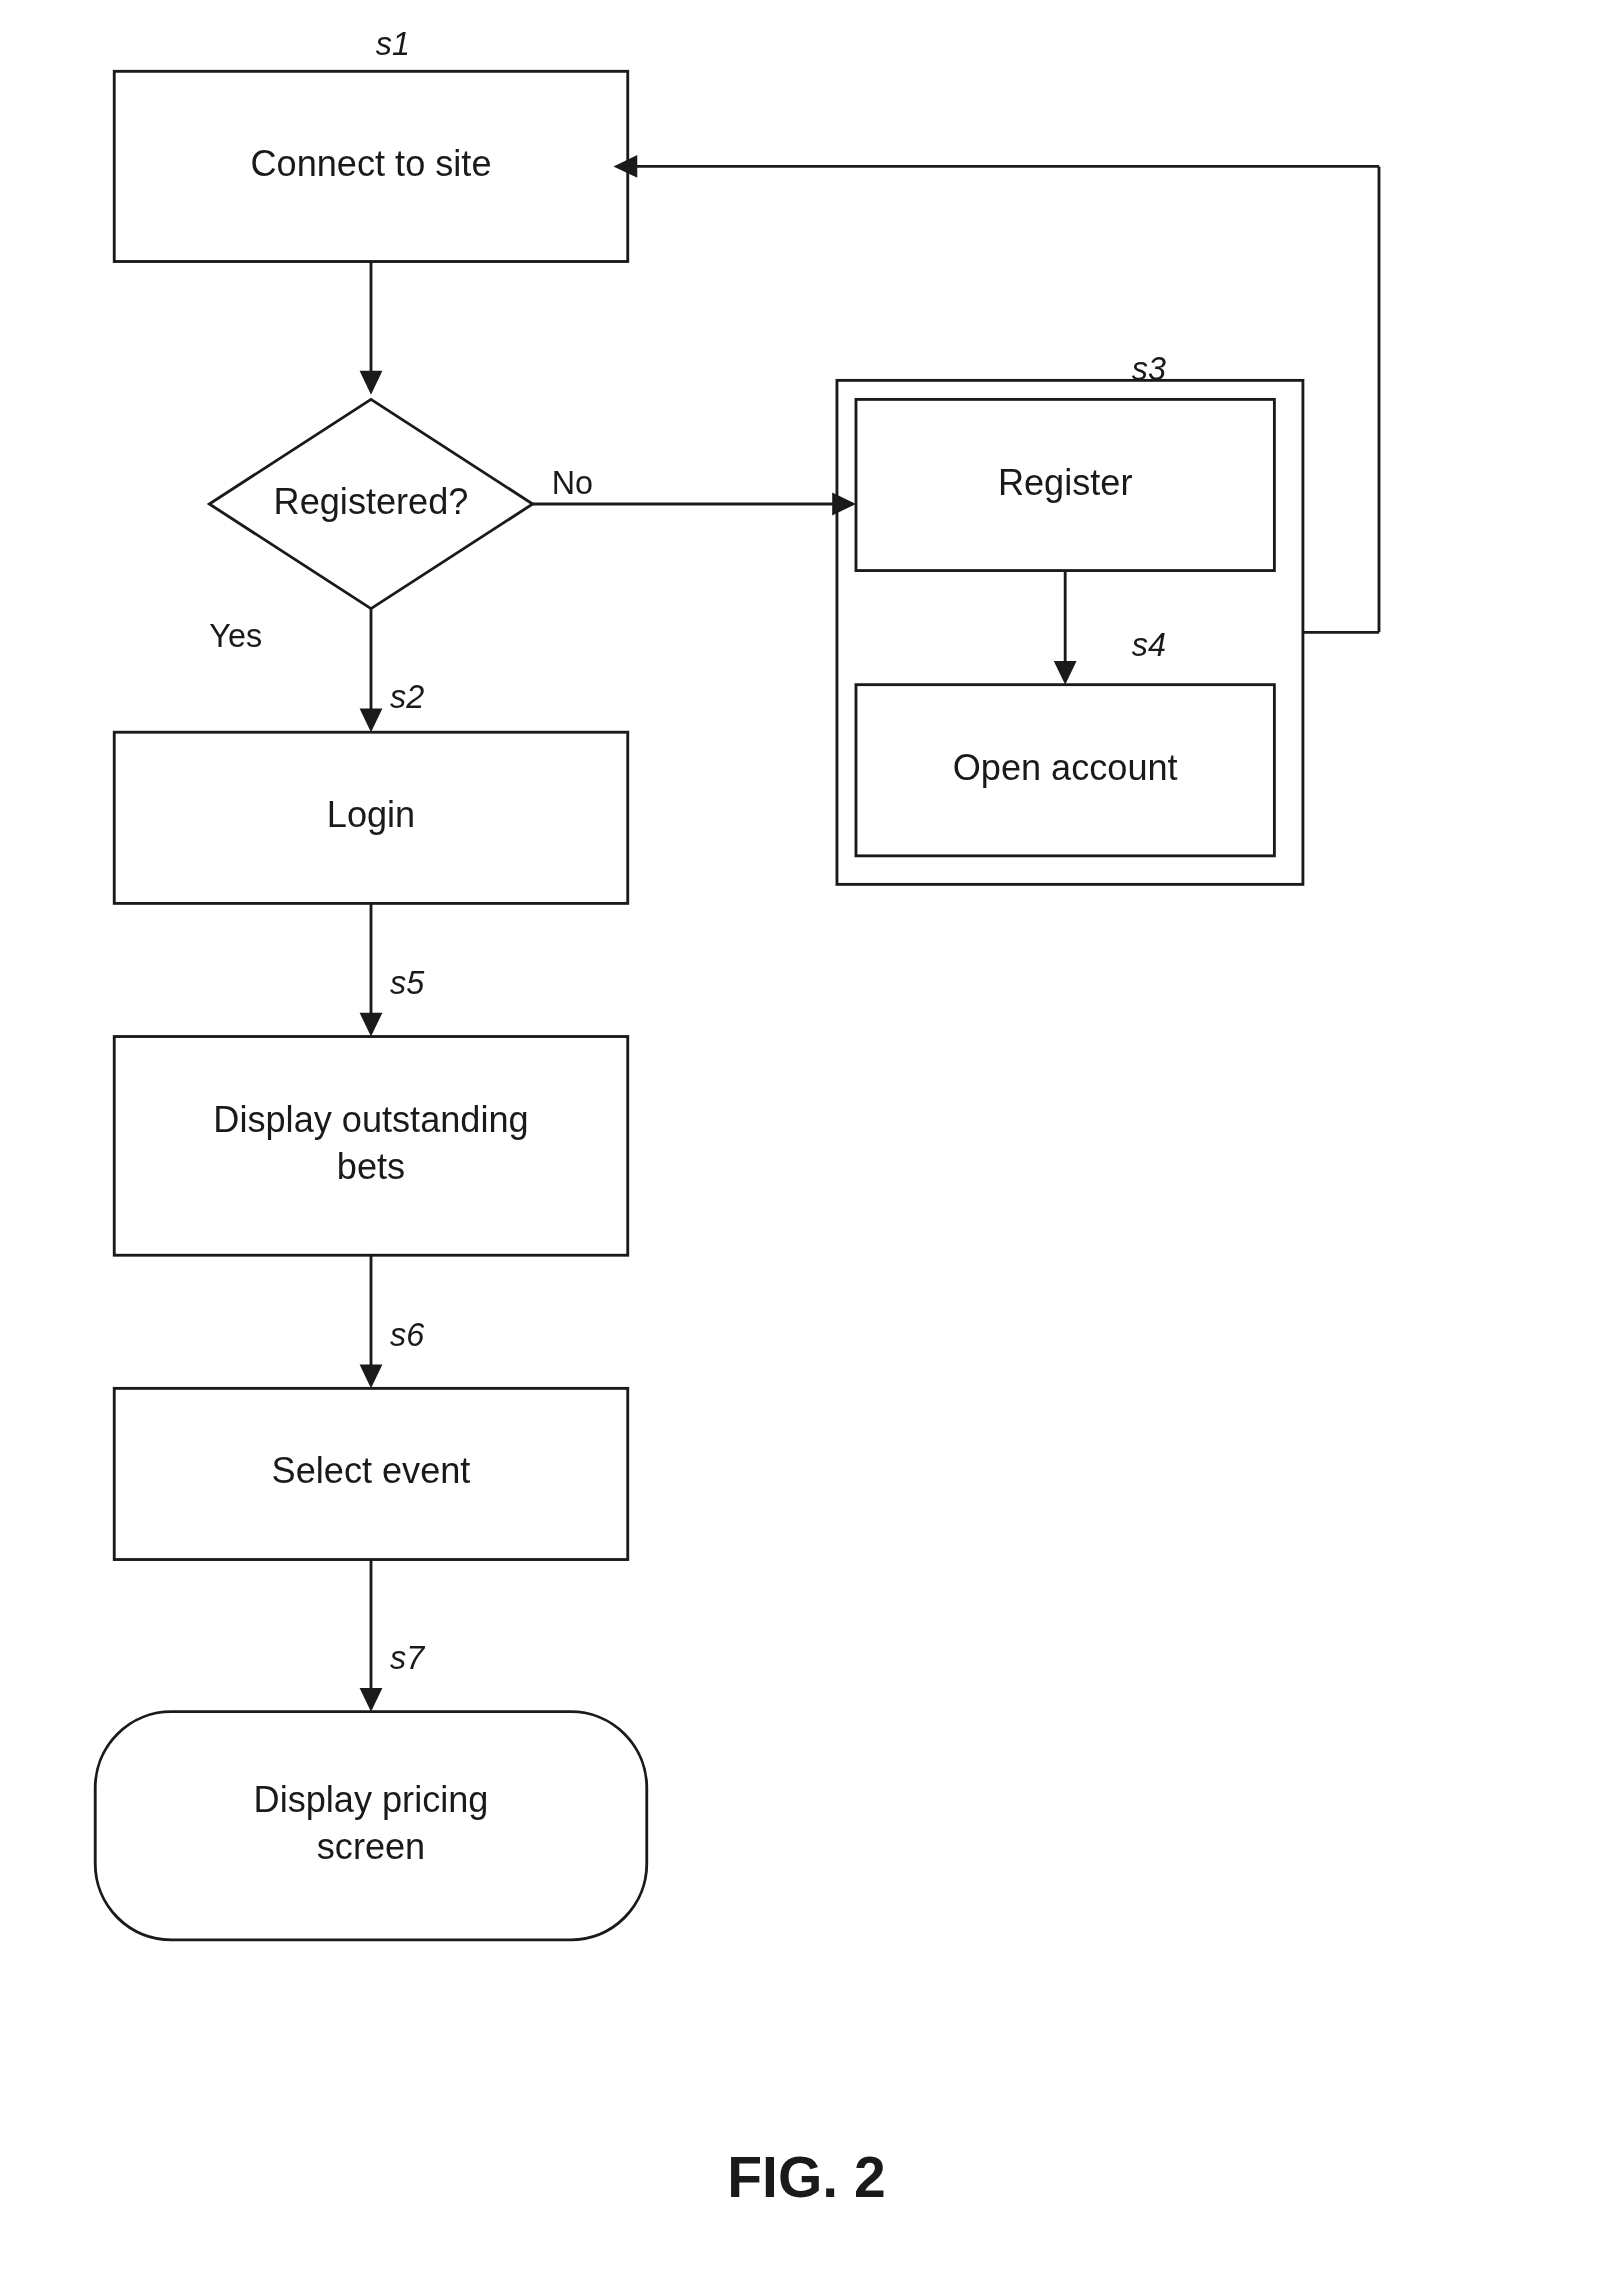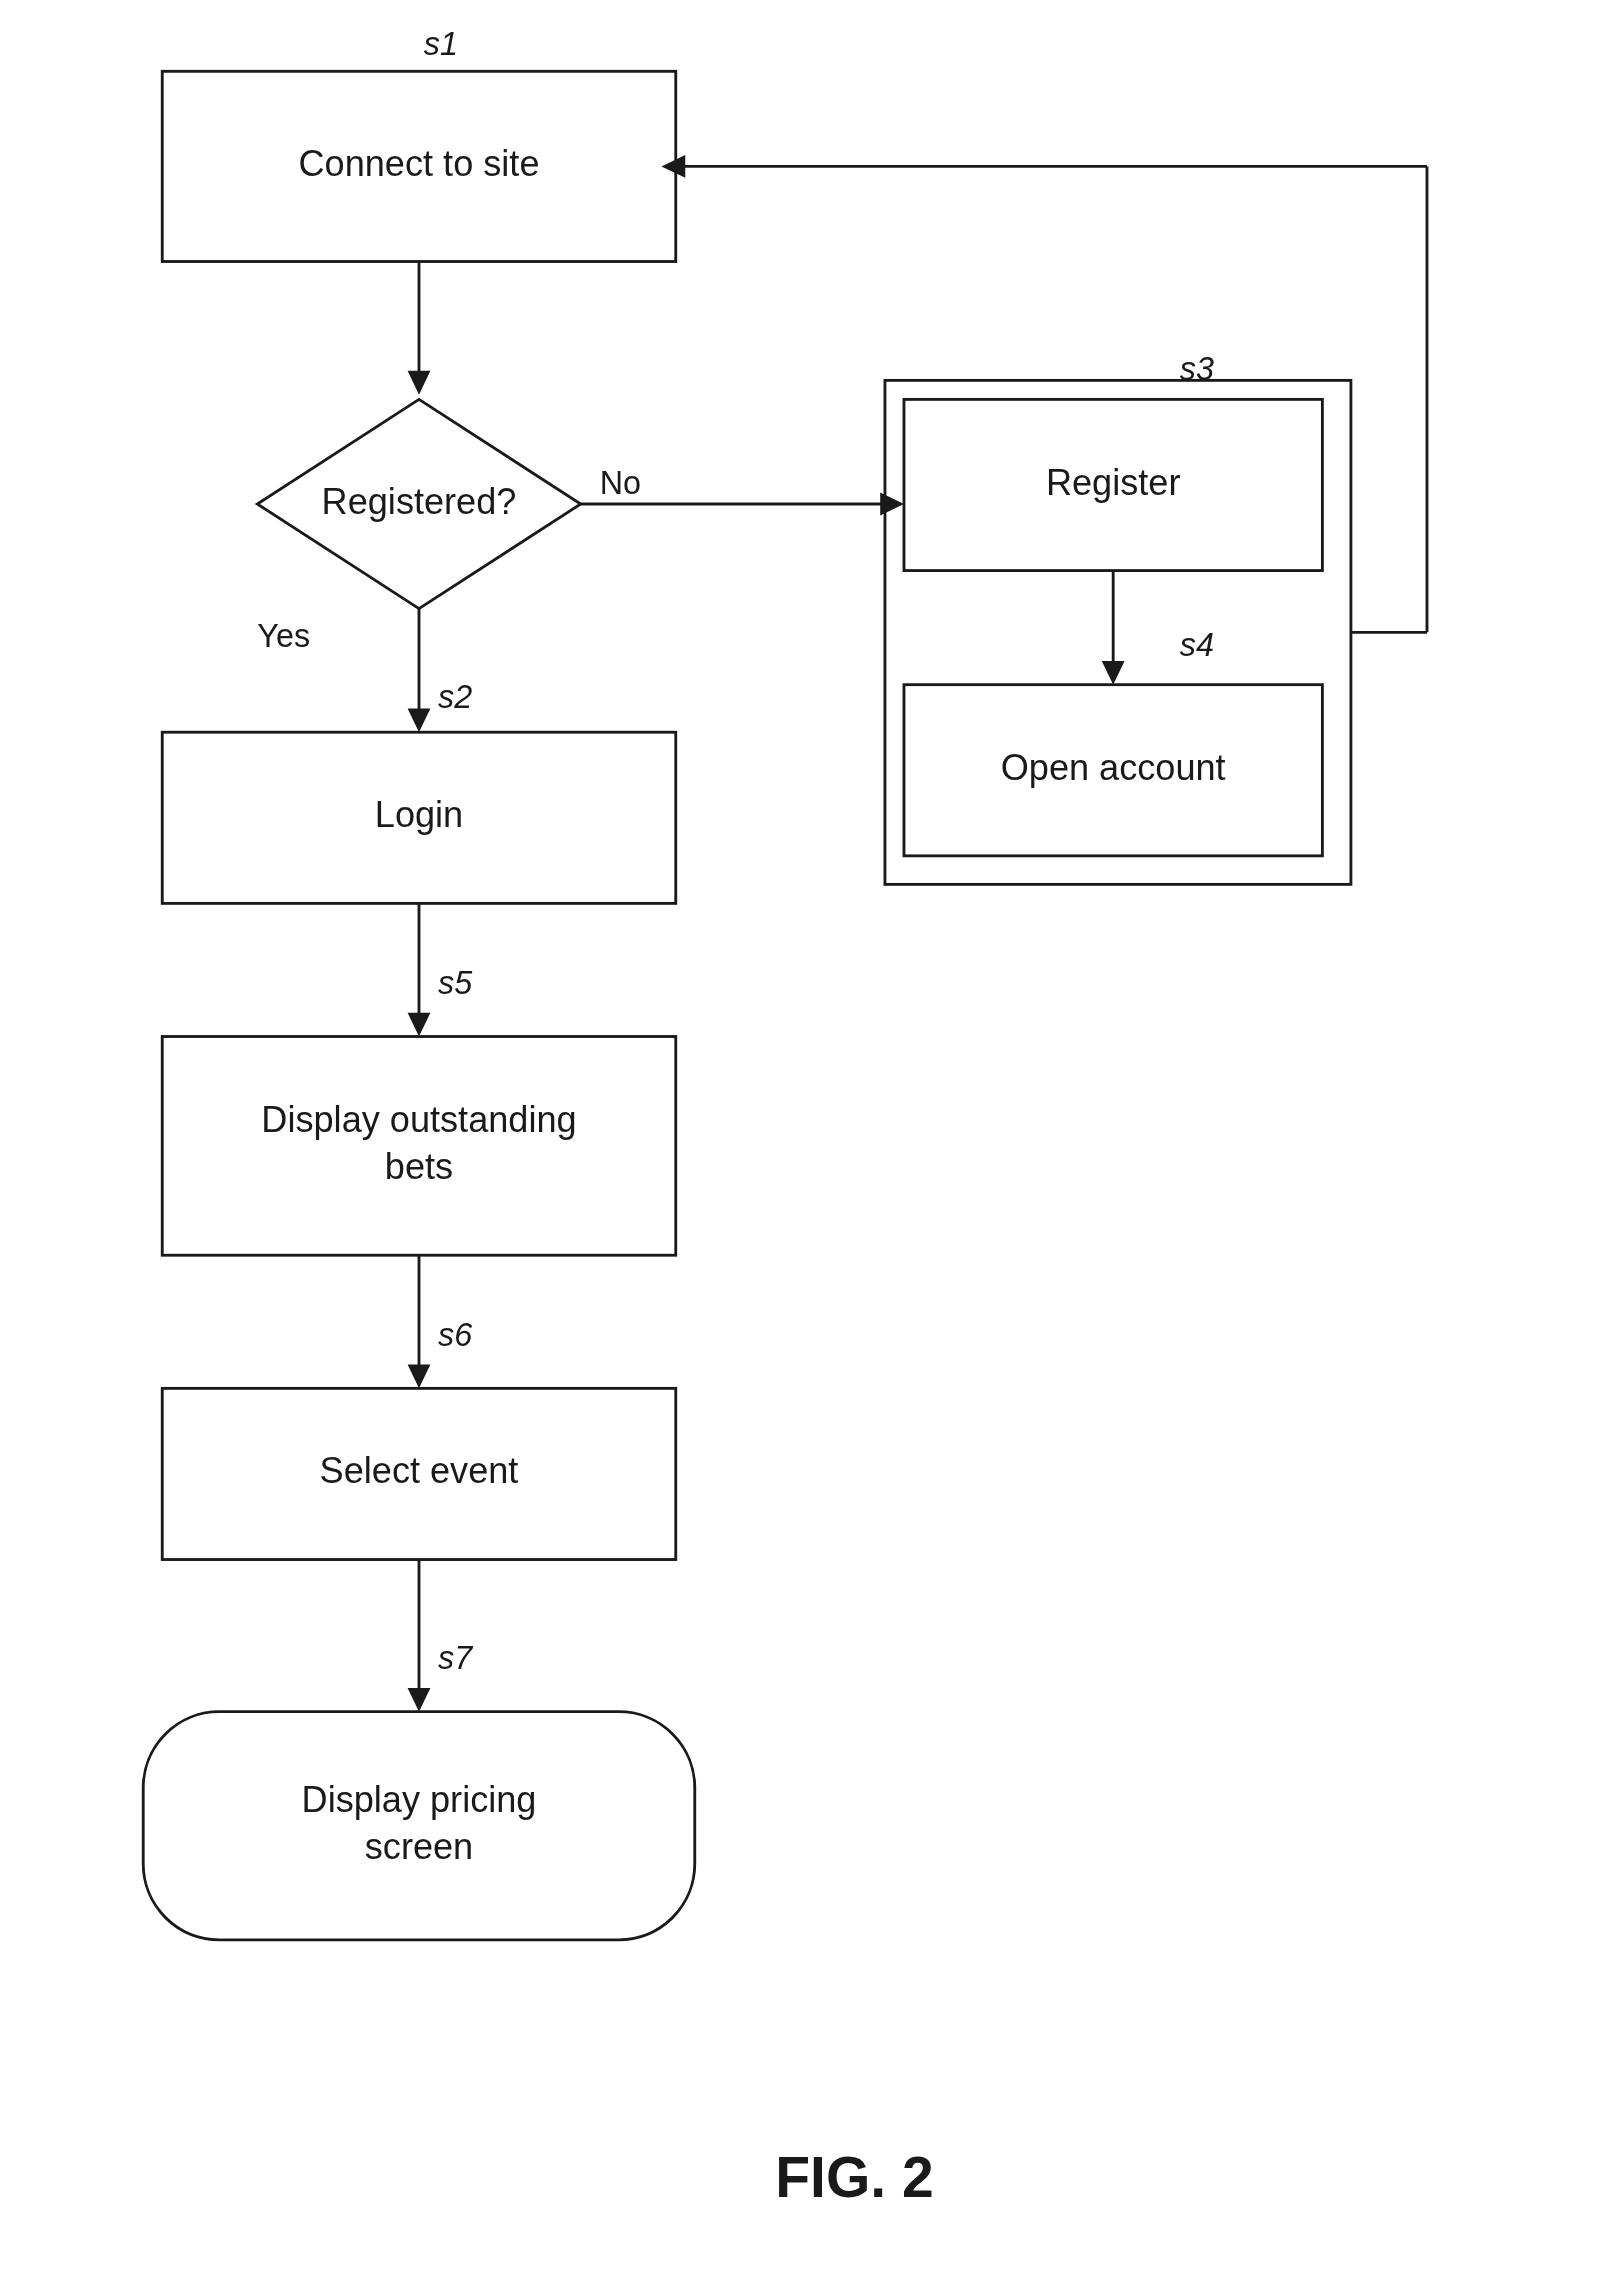--- a/index.html
+++ b/index.html
@@ -11,21 +11,20 @@
       position: relative;
       overflow: hidden;
     }
 
     .diagram-container {
       position: absolute;
       top: 0;
       left: 0;
       width: 100%;
       height: 100%;
-      padding-left: 48px;
     }
 
     svg {
       width: 1614px;
       height: 2287px;
     }
 
     .box-text {
       font-size: 38px;
       font-family: Arial, sans-serif;

